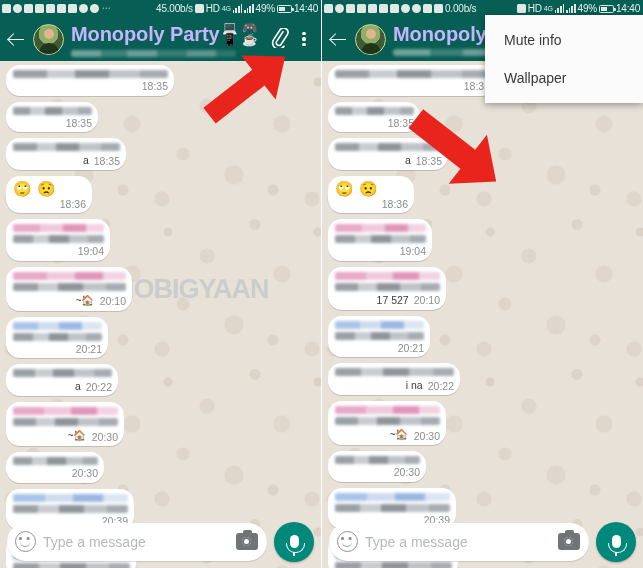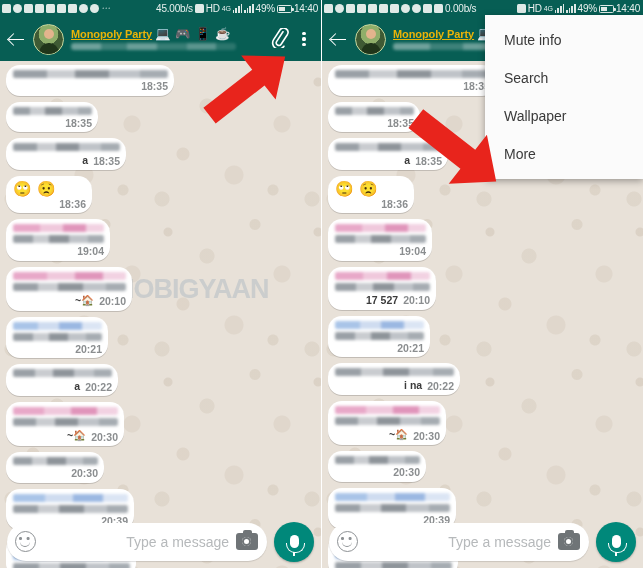--- a/index.html
+++ b/index.html
@@ -85,22 +85,22 @@
     content:""; position:absolute; left:50%; top:16%; transform:translateX(-50%);
     width:10px; height:10px; border-radius:50%; background:#e3b48d;
   }
   .avatar::after{
     content:""; position:absolute; left:50%; bottom:-2px; transform:translateX(-50%);
     width:19px; height:13px; border-radius:9px 9px 0 0; background:#20351a;
   }
   .title-wrap { flex: 1 1 auto; min-width: 0; display:flex; flex-direction:column; justify-content:center; }
   .title-row { display:flex; align-items:center; gap:3px; }
   .chat-title {
-    color: #eab308; font-size: 11px; font-weight: bold;
-    white-space: nowrap; letter-spacing: -0.1px; text-decoration: underline;
+    color: #c4b5fd; font-size: 20px; font-weight: bold;
+    white-space: nowrap; letter-spacing: -0.1px;
   }
   .title-emoji { font-size: 12.5px; line-height: 1; letter-spacing: 0.5px; }
   .subtitle-blur {
     margin-top: 3px;
     height: 7px; width: 86%;
     background: linear-gradient(90deg, rgba(255,255,255,.42) 0 18%, rgba(255,255,255,.22) 18% 34%,
       rgba(255,255,255,.40) 34% 52%, rgba(255,255,255,.20) 52% 70%, rgba(255,255,255,.34) 70% 88%,
       rgba(255,255,255,.15) 88% 100%);
     filter: blur(1.6px);
     border-radius: 3px;
@@ -137,21 +137,20 @@
     display: flex; flex-direction: column; gap: 6px;
   }
   .bubble {
     background: #ffffff;
     border-radius: 14px;
     box-shadow: 0 1px 0.6px rgba(0,0,0,.16);
     padding: 5px 6px 4px 7px;
     max-width: 250px;
     align-self: flex-start;
     position: relative;
-    font-weight: bold;
   }
   .blur-line {
     height: 8px; border-radius: 2px; margin-bottom: 3px;
     filter: blur(1.7px);
   }
   .blur-line.g  { background: linear-gradient(90deg,#9aa0a6 0 22%,#c9ccd0 22% 40%,#8e949a 40% 62%,#bfc3c8 62% 82%,#a6acb2 82% 100%); }
   .blur-line.p  { background: linear-gradient(90deg,#e8a8c8 0 30%,#f0c8dc 30% 55%,#e095bb 55% 80%,#f2d2e2 80% 100%); }
   .blur-line.b  { background: linear-gradient(90deg,#a9c4e8 0 28%,#cfdcf0 28% 52%,#9bb8e2 52% 78%,#dbe5f4 78% 100%); }
   .blur-line.y  { background: linear-gradient(90deg,#f2e2a8 0 35%,#f7eec8 35% 62%,#ecd98e 62% 88%,#f8f0cf 88% 100%); }
   .meta {
@@ -192,21 +191,20 @@
   }
   .input-pill {
     flex: 1 1 auto;
     height: 38px;
     background: #ffffff;
     border-radius: 20px;
     display: flex; align-items: center;
     padding: 0 9px 0 8px;
     gap: 7px;
     box-shadow: 0 1px 1px rgba(0,0,0,.13);
-    text-align: right;
   }
   .smiley {
     width: 21px; height: 21px; border-radius: 50%;
     border: 1.8px solid #8d9194; flex: none; position: relative;
   }
   .smiley::before{
     content:""; position:absolute; left:3.4px; top:5.4px; width:2.4px; height:2.4px;
     border-radius:50%; background:#8d9194;
     box-shadow: 7.6px 0 0 #8d9194;
   }
@@ -528,21 +526,21 @@
               <span class="time">18:36</span>
             </div>
           </div>
           <div class="bubble" style="width: 104px;">
             <div class="blur-line p"></div>
             <div class="blur-line g"></div>
             <div class="meta">
               <span class="time">19:04</span>
             </div>
           </div>
-          <div class="bubble" style="width: 108px;">
+          <div class="bubble" style="width: 118px;">
             <div class="blur-line p"></div>
             <div class="blur-line g"></div>
             <div class="meta">
               <span class="inline-txt">17 527</span>
               <span class="time">20:10</span>
             </div>
           </div>
           <div class="bubble" style="width: 102px;">
             <div class="blur-line b"></div>
             <div class="blur-line g"></div>
@@ -598,27 +596,21 @@
           <span class="mic"></span>
         </div>
       </div>
     </div>
 
     <div class="menu">
         <div class="menu-item">
           <span>Mute info</span>
         </div>
         <div class="menu-item">
-          <span>Search</span>
-        </div>
-        <div class="menu-item">
           <span>Wallpaper</span>
-        </div>
-        <div class="menu-item">
-          <span>More</span>
         </div>
       </div>
 
     <div class="arrow" style="left:75px; top:105px;">
       <svg width="118" height="90" viewBox="0 0 118 90">
         <g transform="rotate(38 59 45)">
           <path d="M8 33 h66 v-19 l36 31 -36 31 v-19 h-66 z" fill="#e8241c"></path>
         </g>
       </svg>
     </div>

